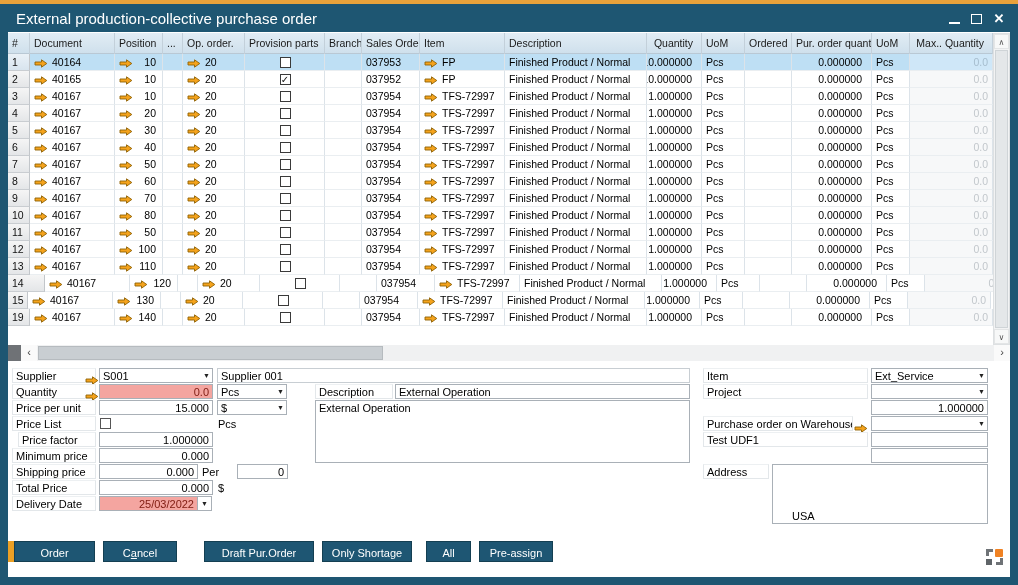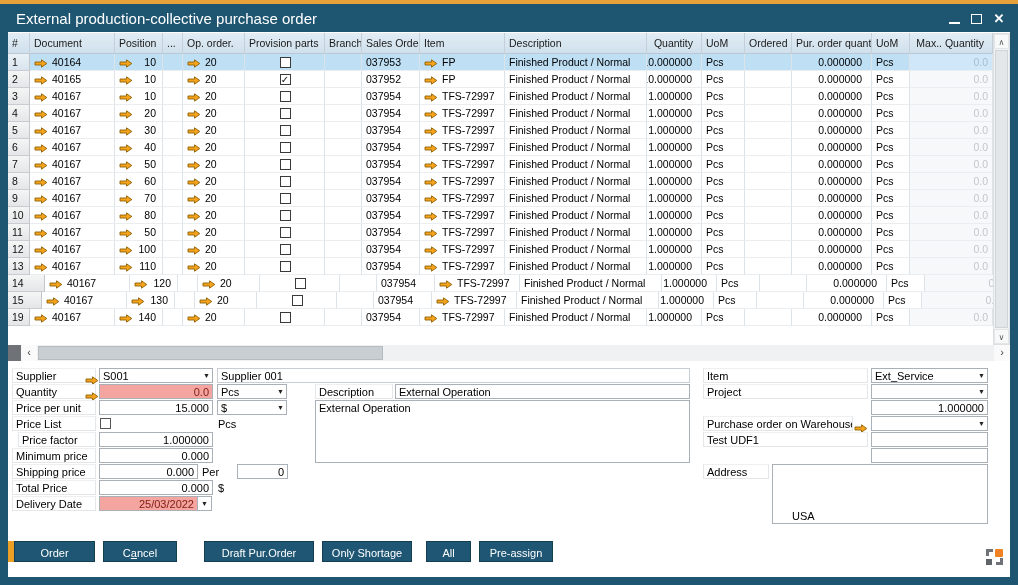--- a/index.html
+++ b/index.html
@@ -660,21 +660,21 @@
         </div>
         <div class="cell text" style="width: 142px;">Finished Product / Normal</div>
         <div class="cell num r" style="width: 55px;">1.000000</div>
         <div class="cell text" style="width: 43px;">Pcs</div>
         <div class="cell num r" style="width: 47px;"></div>
         <div class="cell num r" style="width: 80px;">0.000000</div>
         <div class="cell text" style="width: 38px;">Pcs</div>
         <div class="cell num-disabled" style="width: 83px;">0.0</div>
       </div>
       <div class="trow">
-        <div class="cell rownum" style="width: 34px;">15</div>
+        <div class="cell rownum" style="width: 20px;">15</div>
         <div class="cell arrow-text" style="width: 85px;">
           <span class="larr"><svg width="14" height="9" viewBox="0 0 13 9">
               <path d="M0.5,3 L7,3 L7,0.8 L12.3,4.5 L7,8.2 L7,6 L0.5,6 Z" fill="#F5A31C" stroke="#8E6206" stroke-width="0.9"></path>
             </svg></span>
           <span class="av">40167</span>
         </div>
         <div class="cell arrow-num" style="width: 48px;">
           <span class="larr"><svg width="14" height="9" viewBox="0 0 13 9">
               <path d="M0.5,3 L7,3 L7,0.8 L12.3,4.5 L7,8.2 L7,6 L0.5,6 Z" fill="#F5A31C" stroke="#8E6206" stroke-width="0.9"></path>
             </svg></span>

